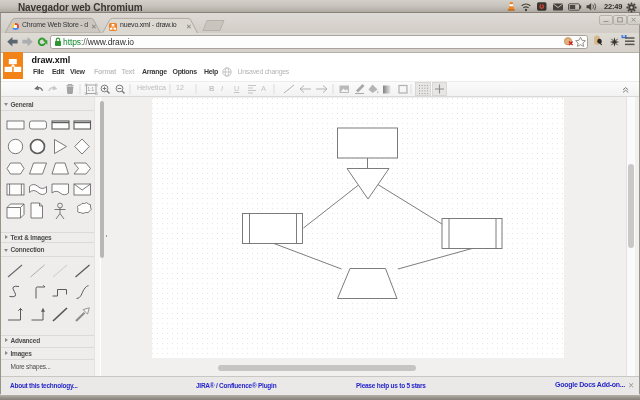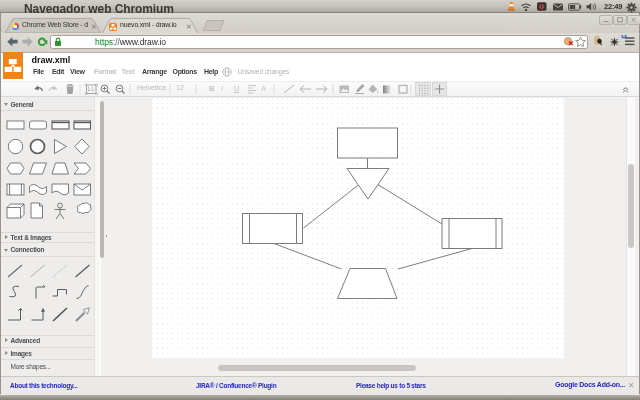--- a/index.html
+++ b/index.html
@@ -8,21 +8,21 @@
   .abs{position:absolute;}
   svg{display:block;}
 </style>
 </head>
 <body>
 <div id="screen">
 
   <div class="abs" style="left:0;top:0;width:640px;height:13px;
     background:linear-gradient(180deg,#d3cfc9 0%,#c6c2bb 55%,#aeaaa2 100%);
     border-bottom:1px solid #87837b;box-sizing:border-box;"></div>
-  <div class="abs" style="left:24px;top:1.5px;font-size:12px;font-weight:bold;color:#3a3733;letter-spacing:-0.1px;">Navegador web Chromium</div>
+  <div class="abs" style="left:18px;top:1.5px;font-size:10px;font-weight:bold;color:#3a3733;letter-spacing:-0.1px;">Navegador web Chromium</div>
   <svg class="abs" style="left:500px;top:0;" width="140" height="13" viewBox="0 0 140 13">
 
     <g>
       <path d="M10,2 L12.6,2 L14.2,10 L8.4,10 Z" fill="#e8862a"></path>
       <path d="M9.6,4.2 L13.1,4.2 L13.5,6.2 L9.2,6.2 Z" fill="#fff"></path>
       <rect x="7.6" y="9.2" width="7.4" height="1.6" rx="0.8" fill="#c66b12"></rect>
     </g>
 
     <g stroke="#45423d" fill="none" stroke-width="1.1">
       <path d="M21.6,5.8 Q26,2.2 30.4,5.8"></path>
@@ -129,21 +129,21 @@
     <rect x="29.5" y="-1.8" width="5" height="5" fill="#3b6fd4"></rect>
     <text x="30.6" y="2.2" font-size="4.5" fill="#fff" font-family="Liberation Sans">a</text>
     <g stroke="#57534e" stroke-width="1.5">
       <line x1="33" y1="3" x2="42.5" y2="3"></line>
       <line x1="33" y1="6.2" x2="42.5" y2="6.2"></line>
       <line x1="33" y1="9.4" x2="42.5" y2="9.4"></line>
     </g>
   </svg>
 
   <div class="abs" style="left:50px;top:34.5px;width:538px;height:14px;background:#fdfdfd;border:1px solid #a7a29b;border-radius:2.5px;box-sizing:border-box;"></div>
-  <div class="abs" style="left:63px;top:36.5px;font-size:8.5px;letter-spacing:-0.1px;margin-left:32px;"><span style="color:#118a2e;">https</span><span style="color:#5b5b5b;">://</span><span style="color:#303030;">www.draw.io</span></div>
+  <div class="abs" style="left:63px;top:36.5px;font-size:8.5px;letter-spacing:-0.1px;"><span style="color:#118a2e;">https</span><span style="color:#5b5b5b;">://</span><span style="color:#303030;">www.draw.io</span></div>
 
   <svg class="abs" style="left:54px;top:36.5px;" width="8" height="10" viewBox="0 0 8 10">
     <rect x="1" y="4" width="6" height="5" rx="0.8" fill="#2f9532"></rect>
     <path d="M2.3,4 L2.3,2.8 A1.7,1.7 0 0 1 5.7,2.8 L5.7,4" fill="none" stroke="#2f9532" stroke-width="1.1"></path>
   </svg>
 
   <svg class="abs" style="left:563px;top:35.5px;" width="24" height="13" viewBox="0 0 24 13">
     <circle cx="5" cy="5.2" r="3.7" fill="#dfb07c" stroke="#b98c52" stroke-width="0.7"></circle>
     <path d="M6,5.5 L9.6,9.1 M9.6,5.5 L6,9.1" stroke="#cc2222" stroke-width="1.4"></path>
     <path d="M17.5,1.2 L19,4.3 L22.4,4.7 L19.9,7 L20.6,10.4 L17.5,8.7 L14.4,10.4 L15.1,7 L12.6,4.7 L16,4.3 Z" fill="none" stroke="#8e8982" stroke-width="0.9"></path>

